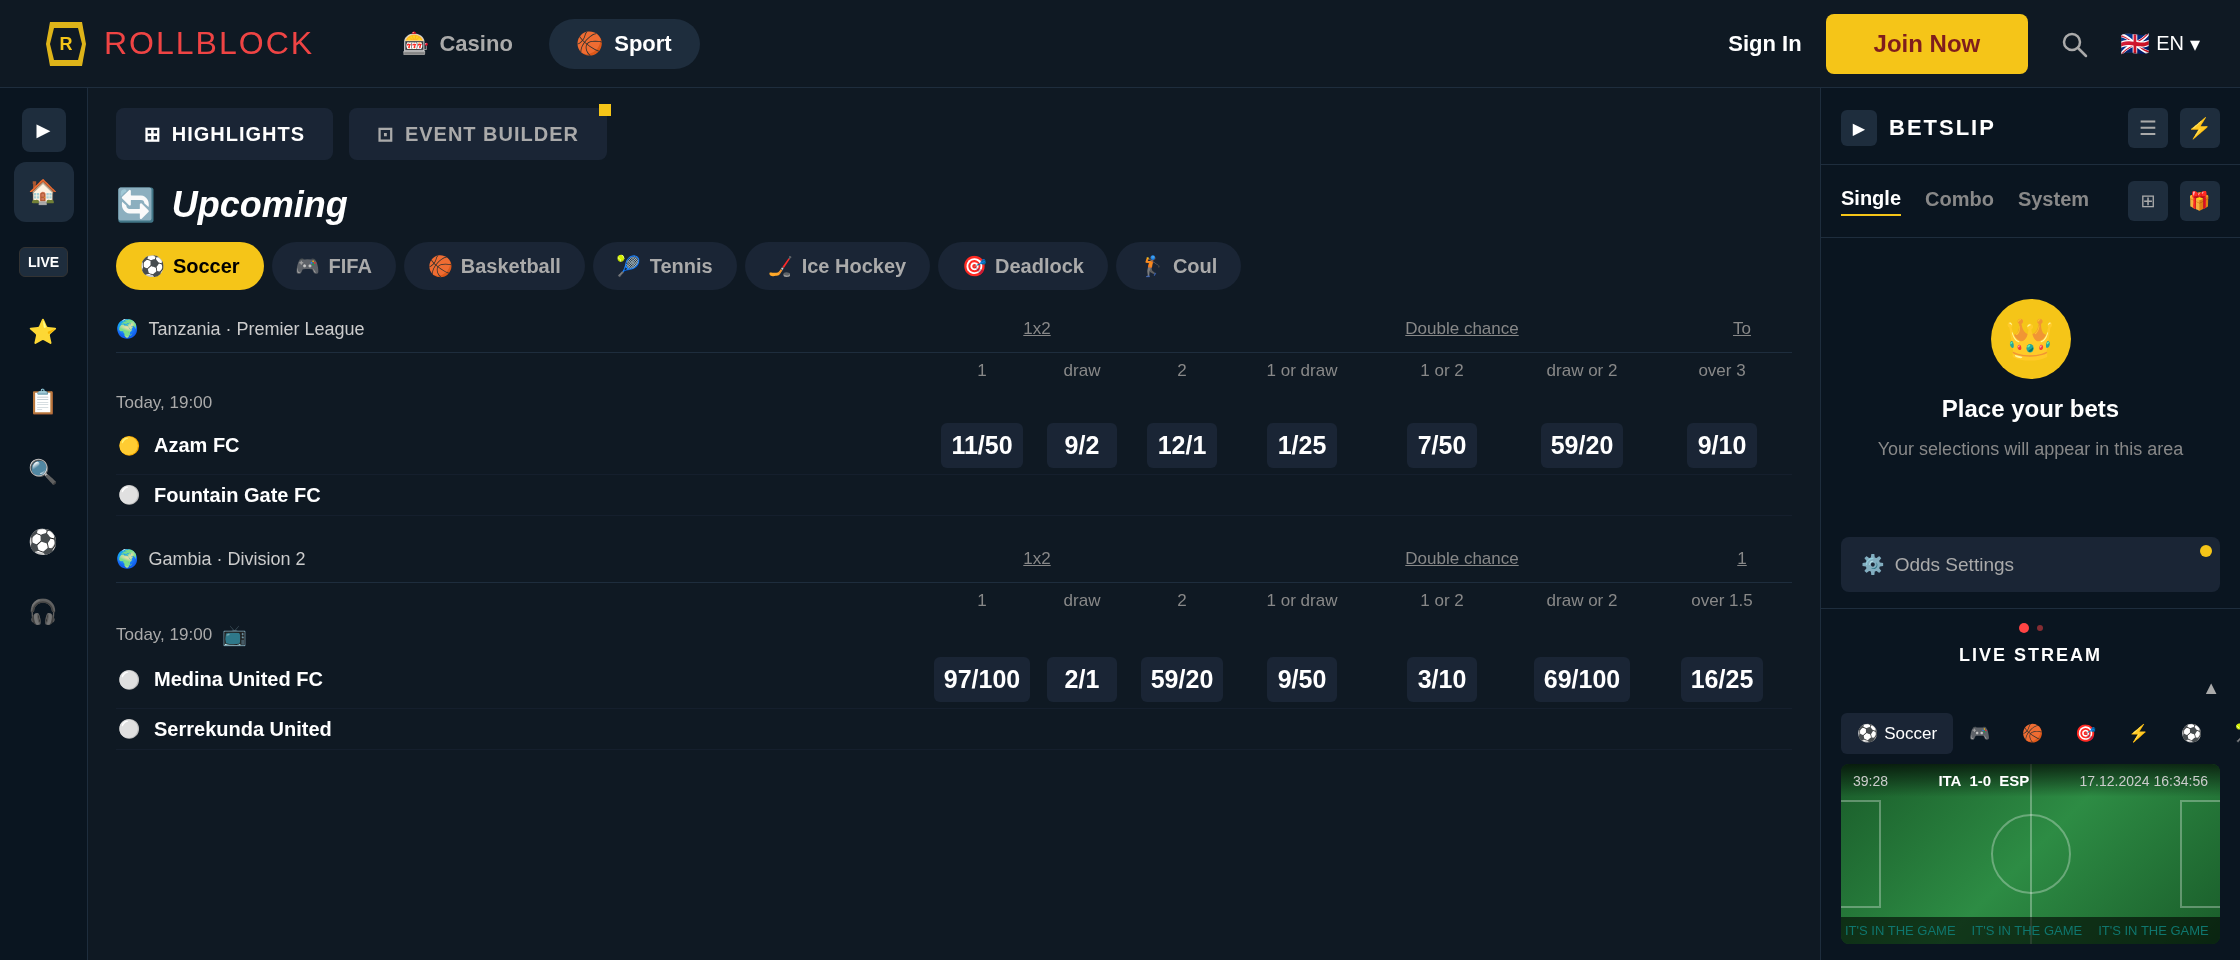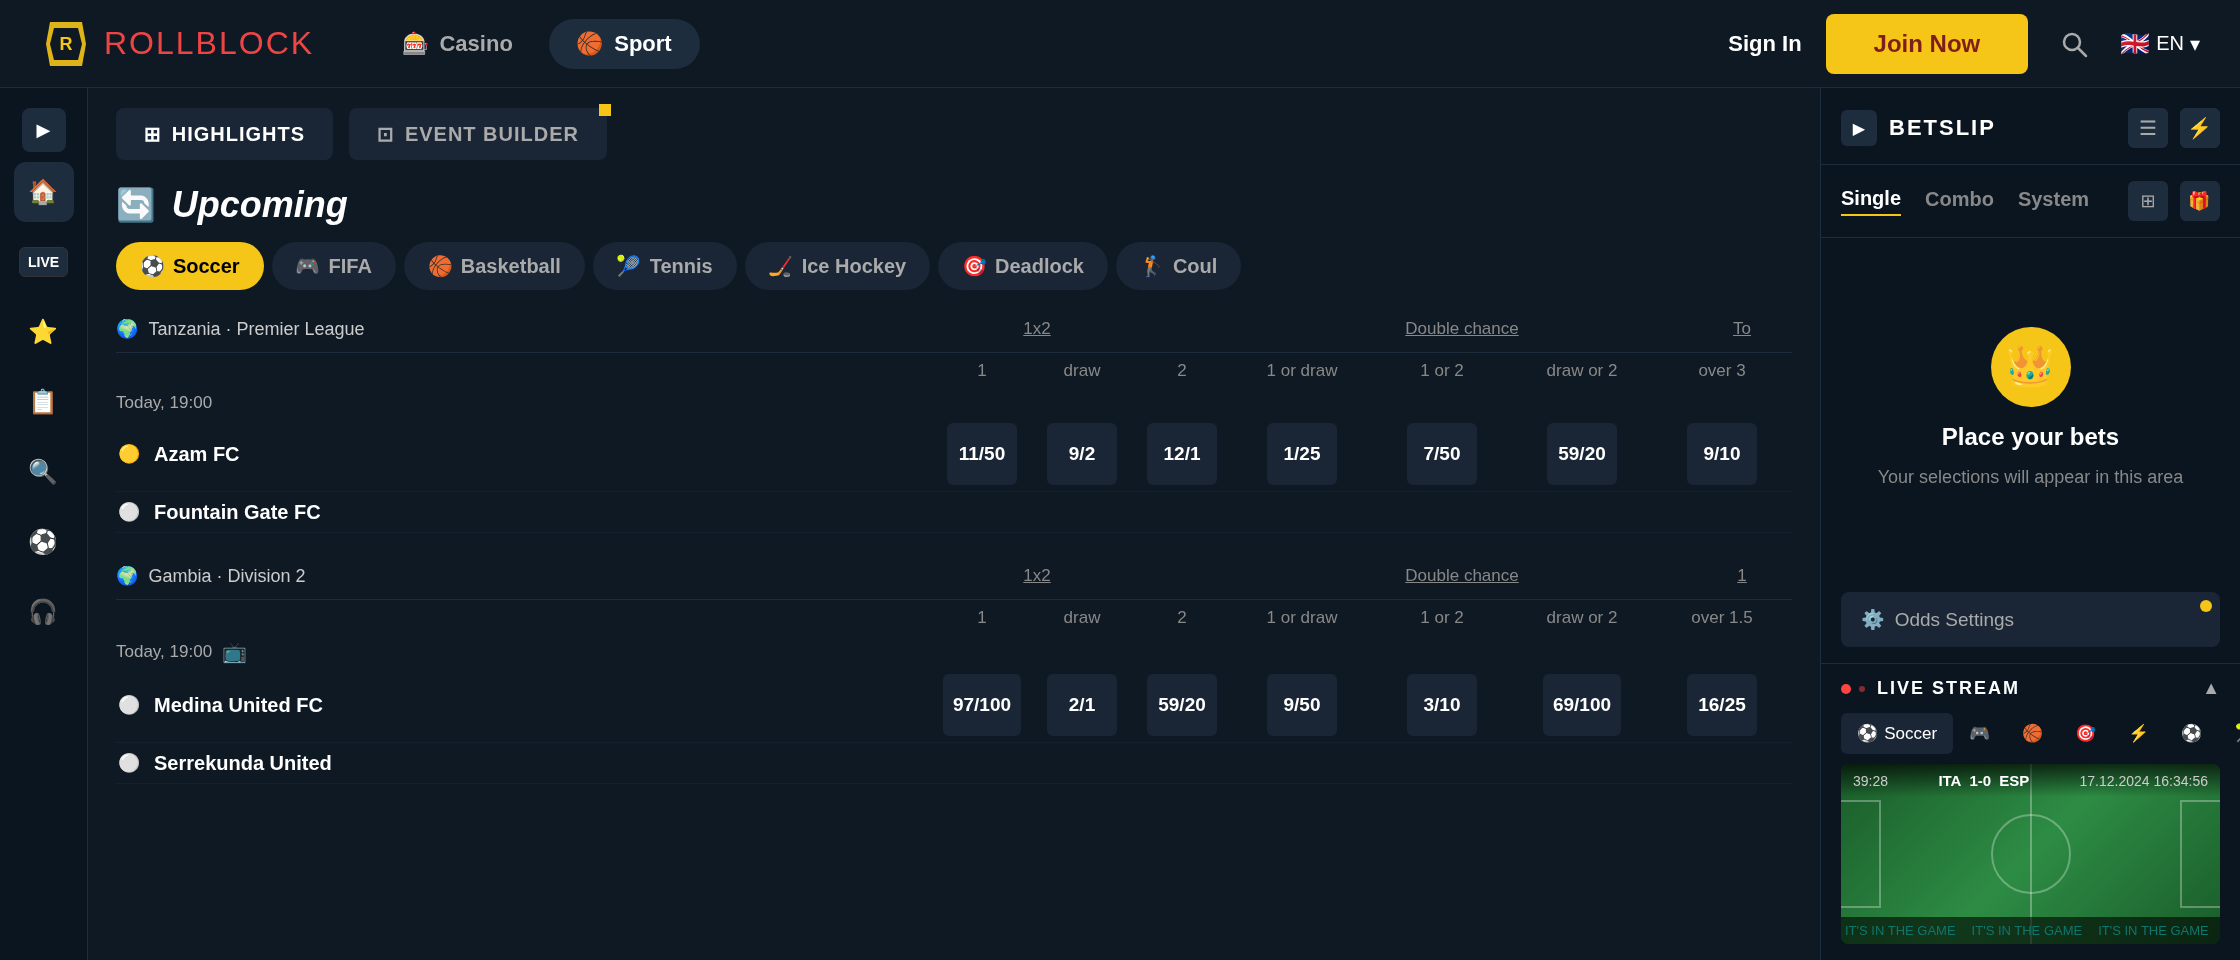--- a/index.html
+++ b/index.html
@@ -334,25 +334,25 @@
       gap: 0;
     }
     .odds-cell {
       width: 100px;
       text-align: center;
     }
     .odds-cell.wide {
       width: 140px;
     }
     .odds-value {
-      font-size: 19px;
+      font-size: 25px;
       font-weight: 700;
       color: #fff;
       background: #1a2535;
-      padding: 20px 10px;
+      padding: 8px 10px;
       border-radius: 6px;
       cursor: pointer;
       display: inline-block;
       min-width: 70px;
       text-align: center;
     }
     .odds-header-row {
       display: flex;
       align-items: center;
       padding: 4px 0 2px;
@@ -496,20 +496,21 @@
     .live-stream-section {
       border-top: 1px solid #1e2d3d;
       flex-shrink: 0;
     }
     .live-stream-header {
       display: flex;
       align-items: center;
       gap: 12px;
       padding: 14px 20px;
       cursor: pointer;
+      flex-direction: column;
     }
     .live-dot-container {
       display: flex;
       align-items: center;
       gap: 6px;
     }
     .live-red-dot {
       width: 10px;
       height: 10px;
       background: #ff4444;

